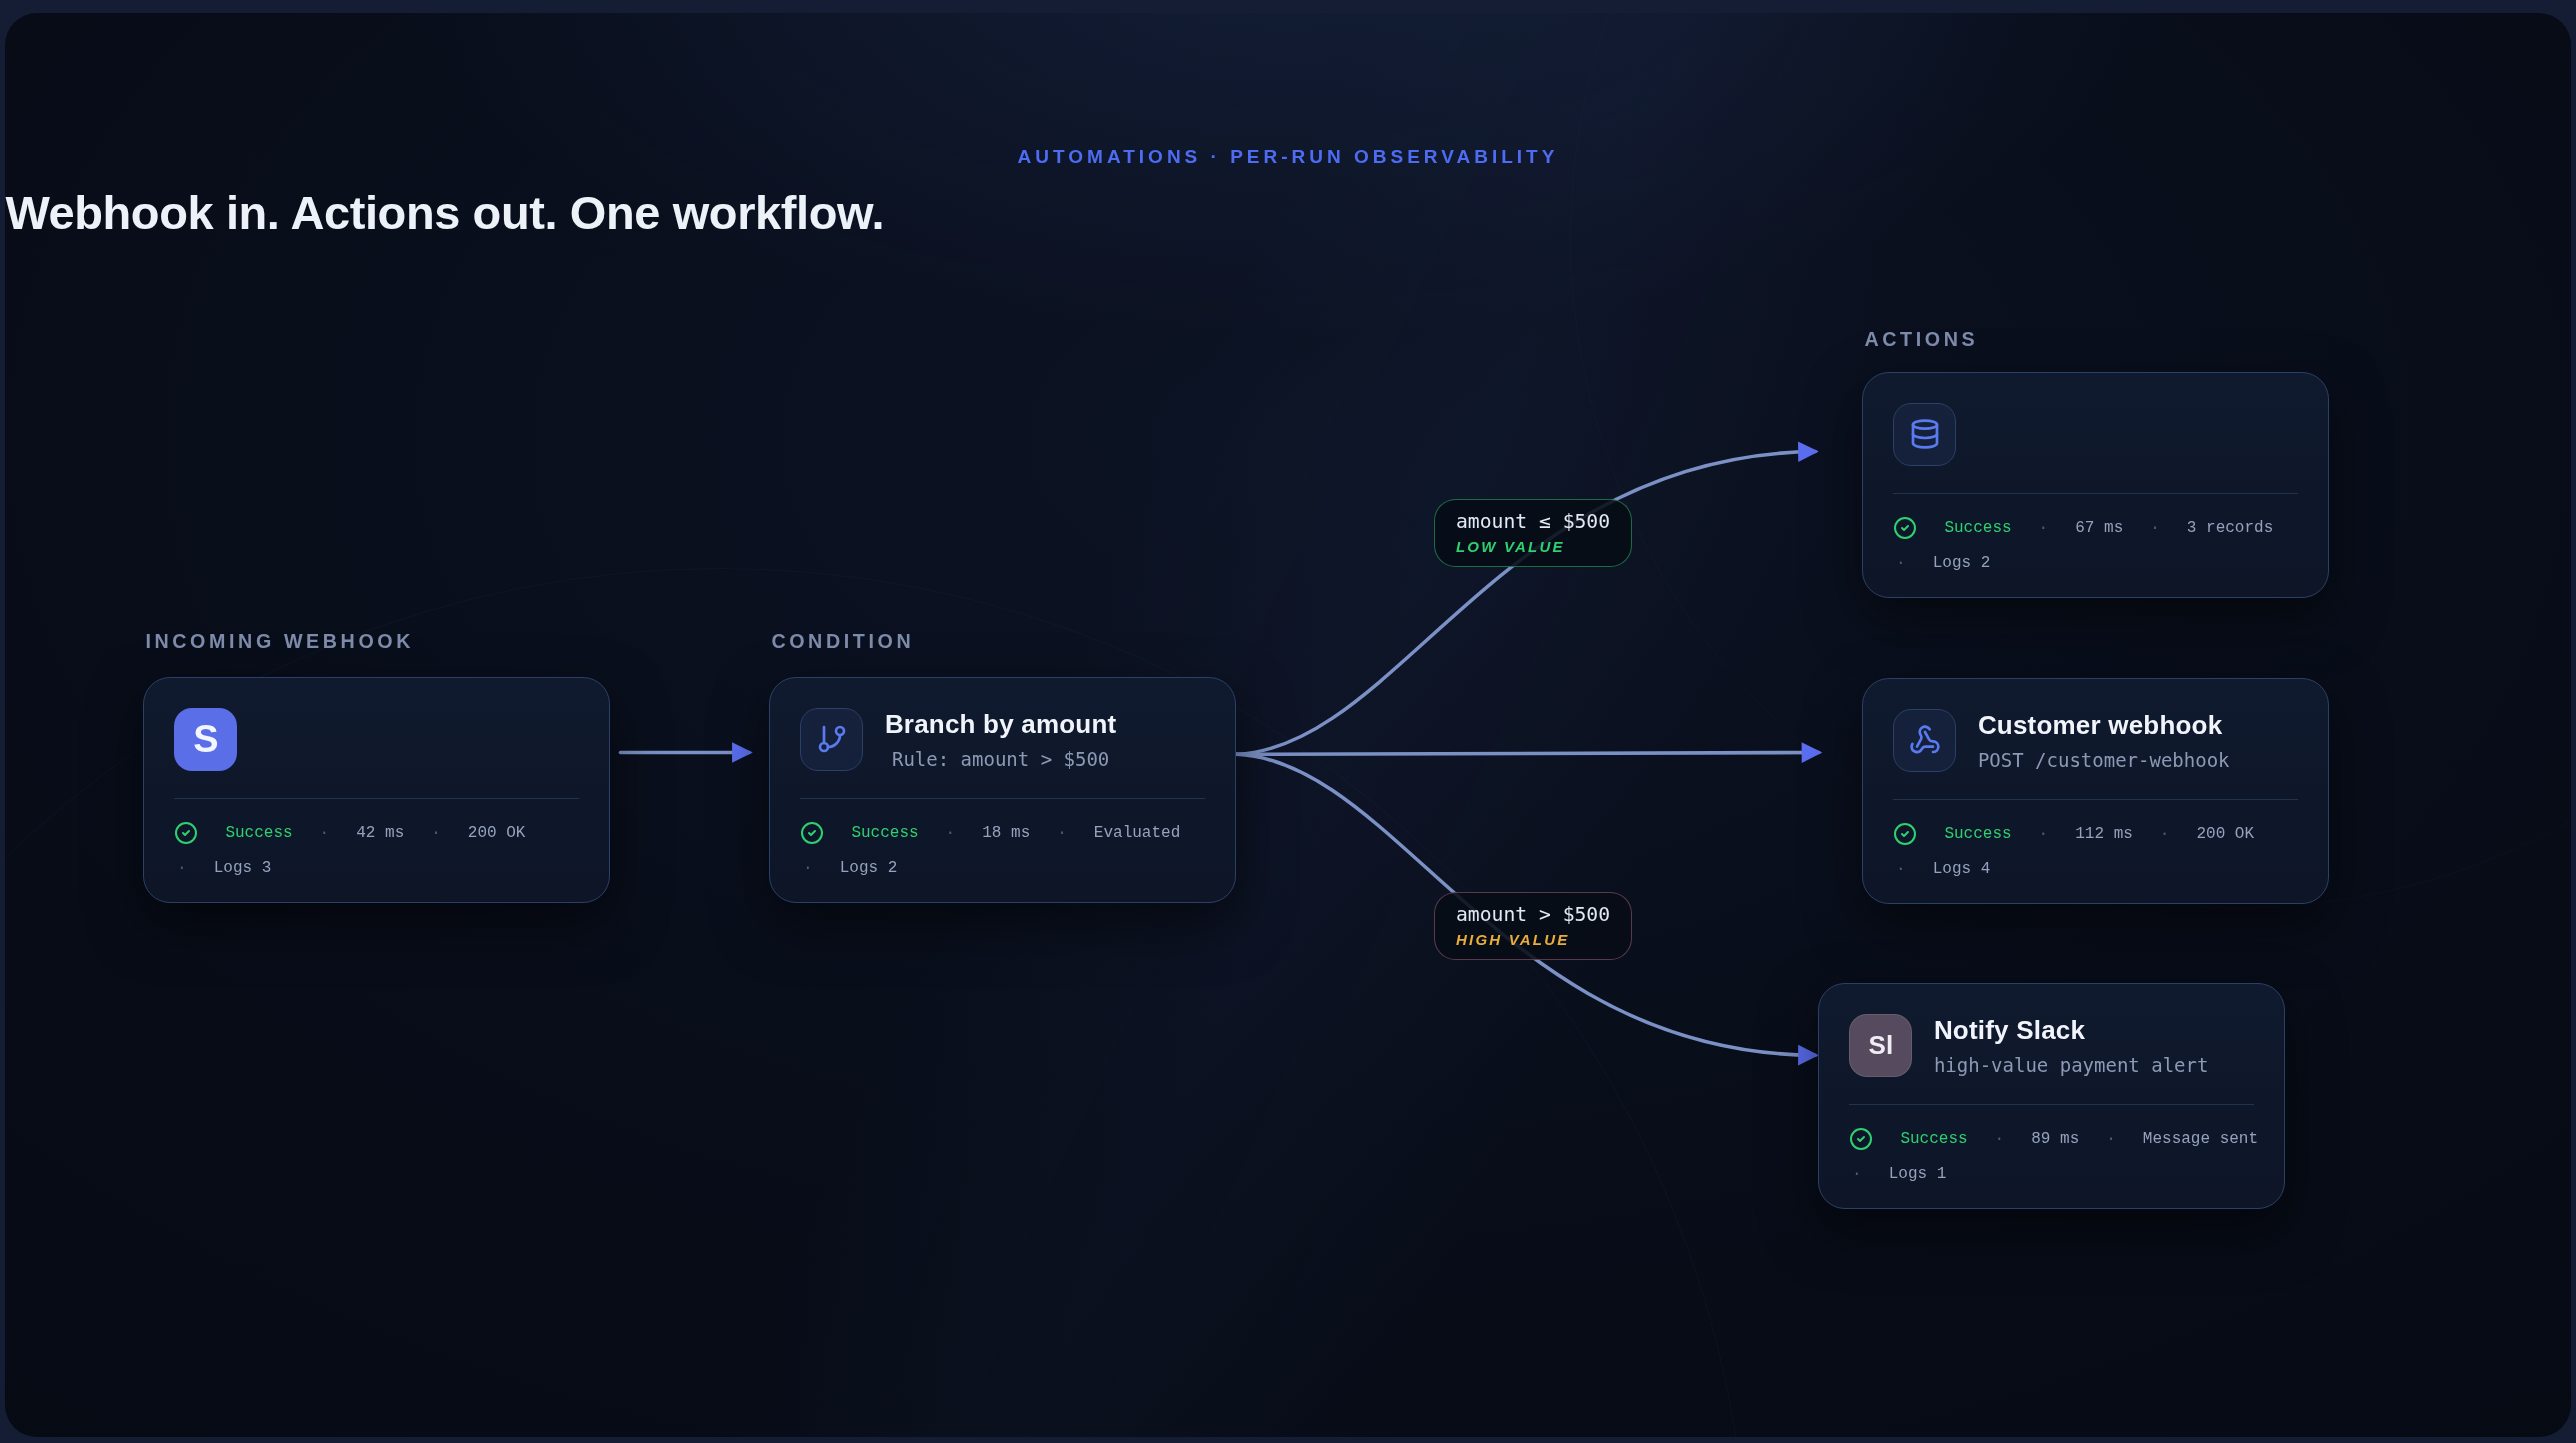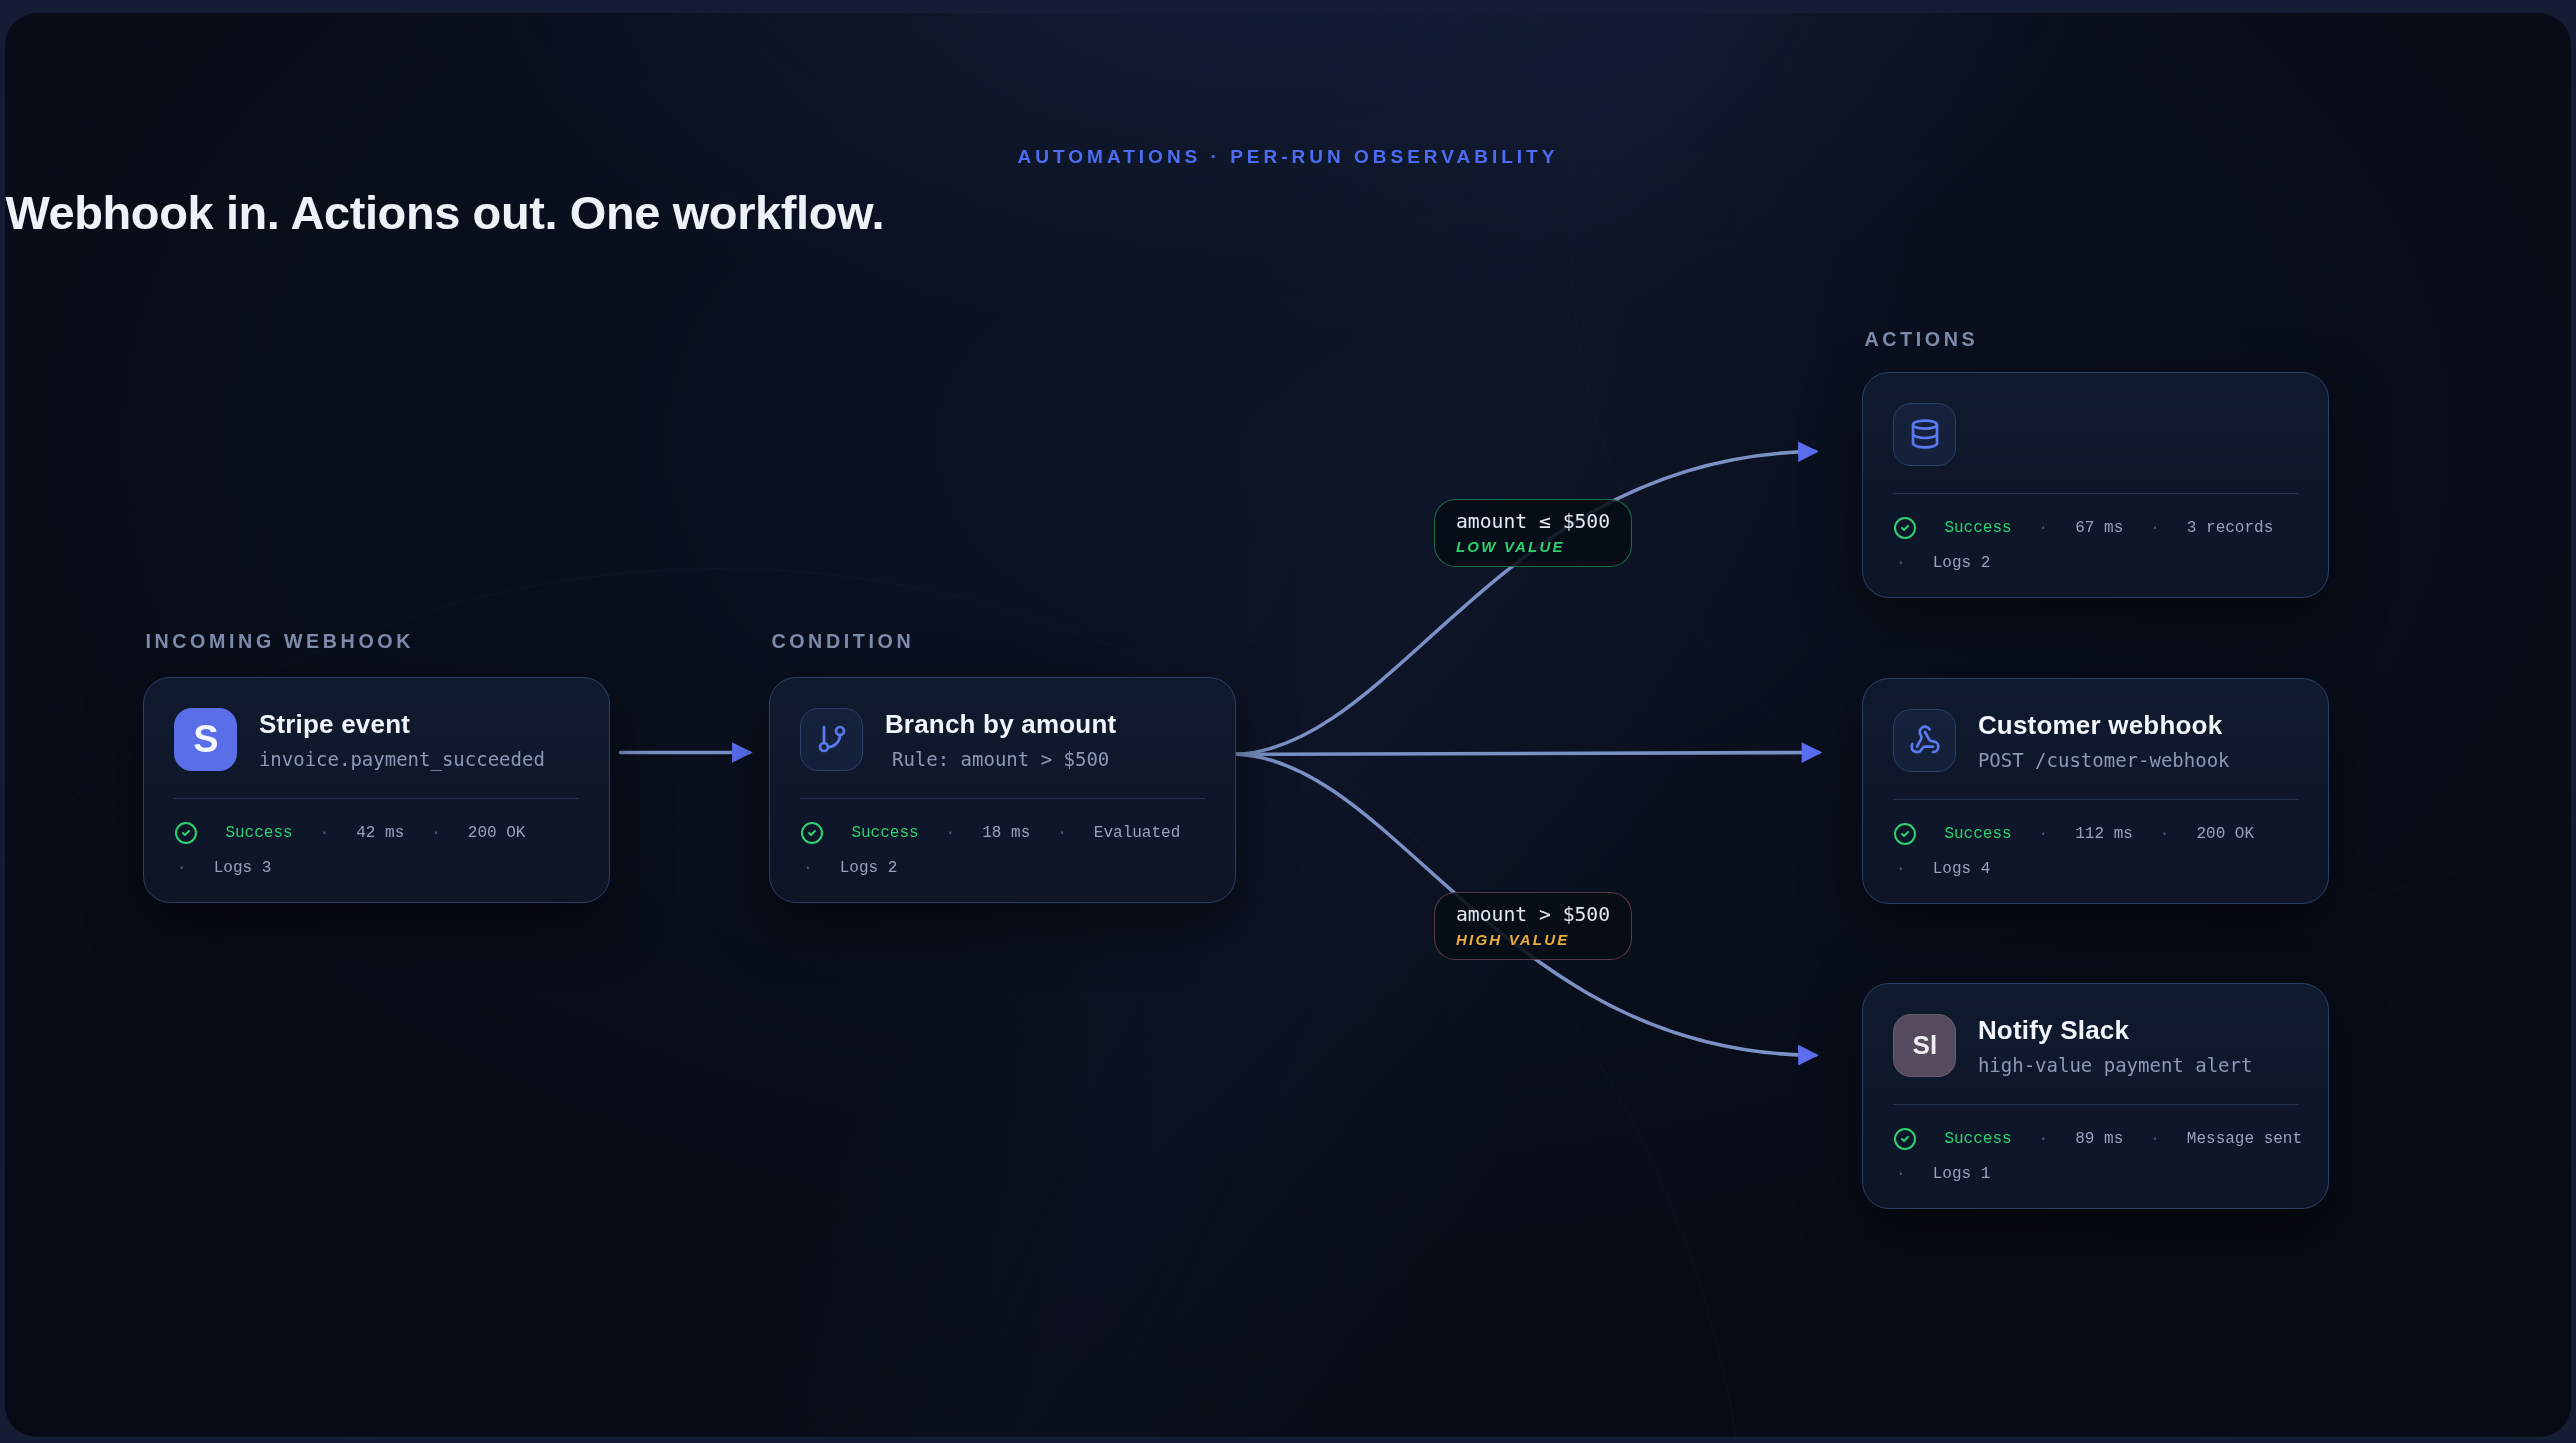--- a/index.html
+++ b/index.html
@@ -133,24 +133,20 @@
   <div class="edge-label high" style="left:1429px; top:879px;">
     <div class="cond">amount &gt; $500</div>
     <div class="tag">HIGH VALUE</div>
   </div>
 
   <div class="card" style="left:138px; top:664px;">
     <div class="card-head">
       <div class="tile tile-stripe">
         <span>S</span>
       </div>
-      <div>
-        <div class="node-title">Stripe event</div>
-        <div class="node-subtitle">invoice.payment_succeeded</div>
-      </div>
     </div>
     <div class="divider"></div>
     <div class="status-row">
       <svg class="check-icon" viewBox="0 0 24 24" fill="none" stroke="#2fd06f" stroke-width="2" stroke-linecap="round" stroke-linejoin="round">
           <circle cx="12" cy="12" r="10"></circle>
           <path d="m9 12 2 2 4-4"></path>
         </svg>
       <span class="success">Success</span>
       <span class="dot">·</span>
       <span>42 ms</span>
@@ -249,21 +245,21 @@
       <span>112 ms</span>
       <span class="dot">·</span>
       <span>200 OK</span>
     </div>
     <div class="logs-row">
       <span class="dot">·</span>
       <span>Logs 4</span>
     </div>
   </div>
 
-  <div class="card" style="left:1857px; top:970px;">
+  <div class="card" style="left:1813px; top:970px;">
     <div class="card-head">
       <div class="tile tile-slack">
         <span>Sl</span>
       </div>
       <div>
         <div class="node-title">Notify Slack</div>
         <div class="node-subtitle">high-value payment alert</div>
       </div>
     </div>
     <div class="divider"></div>

